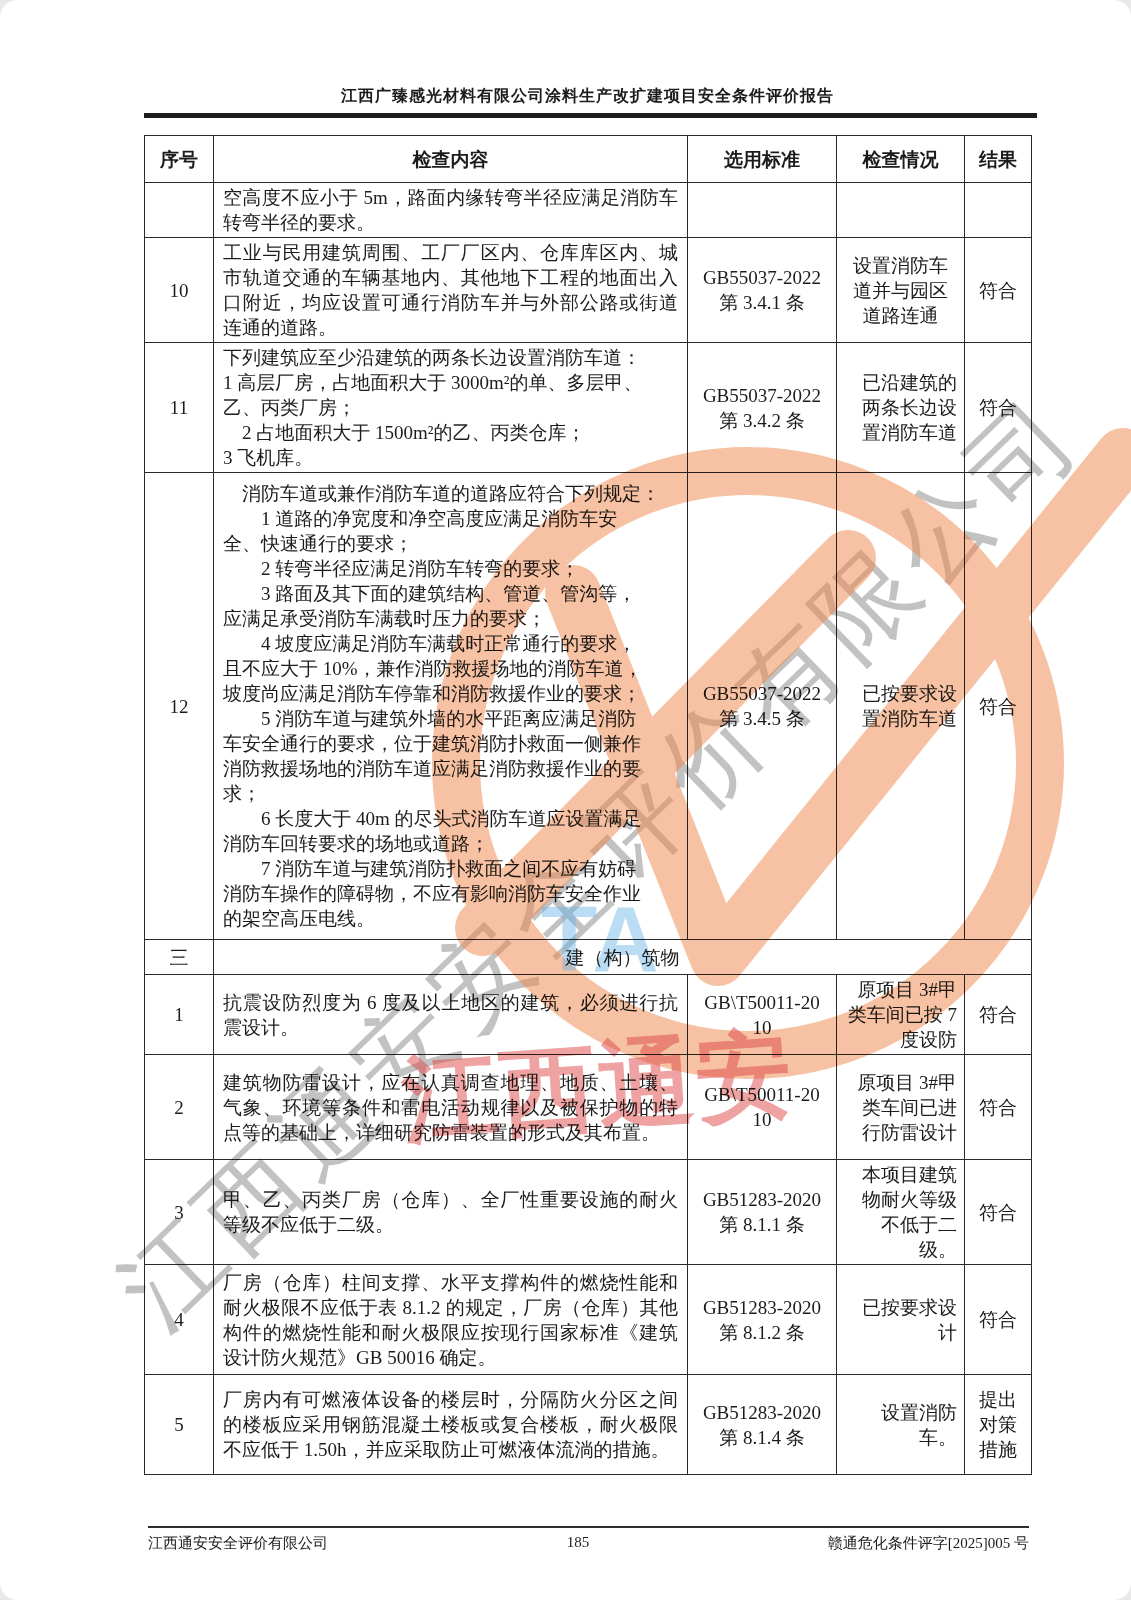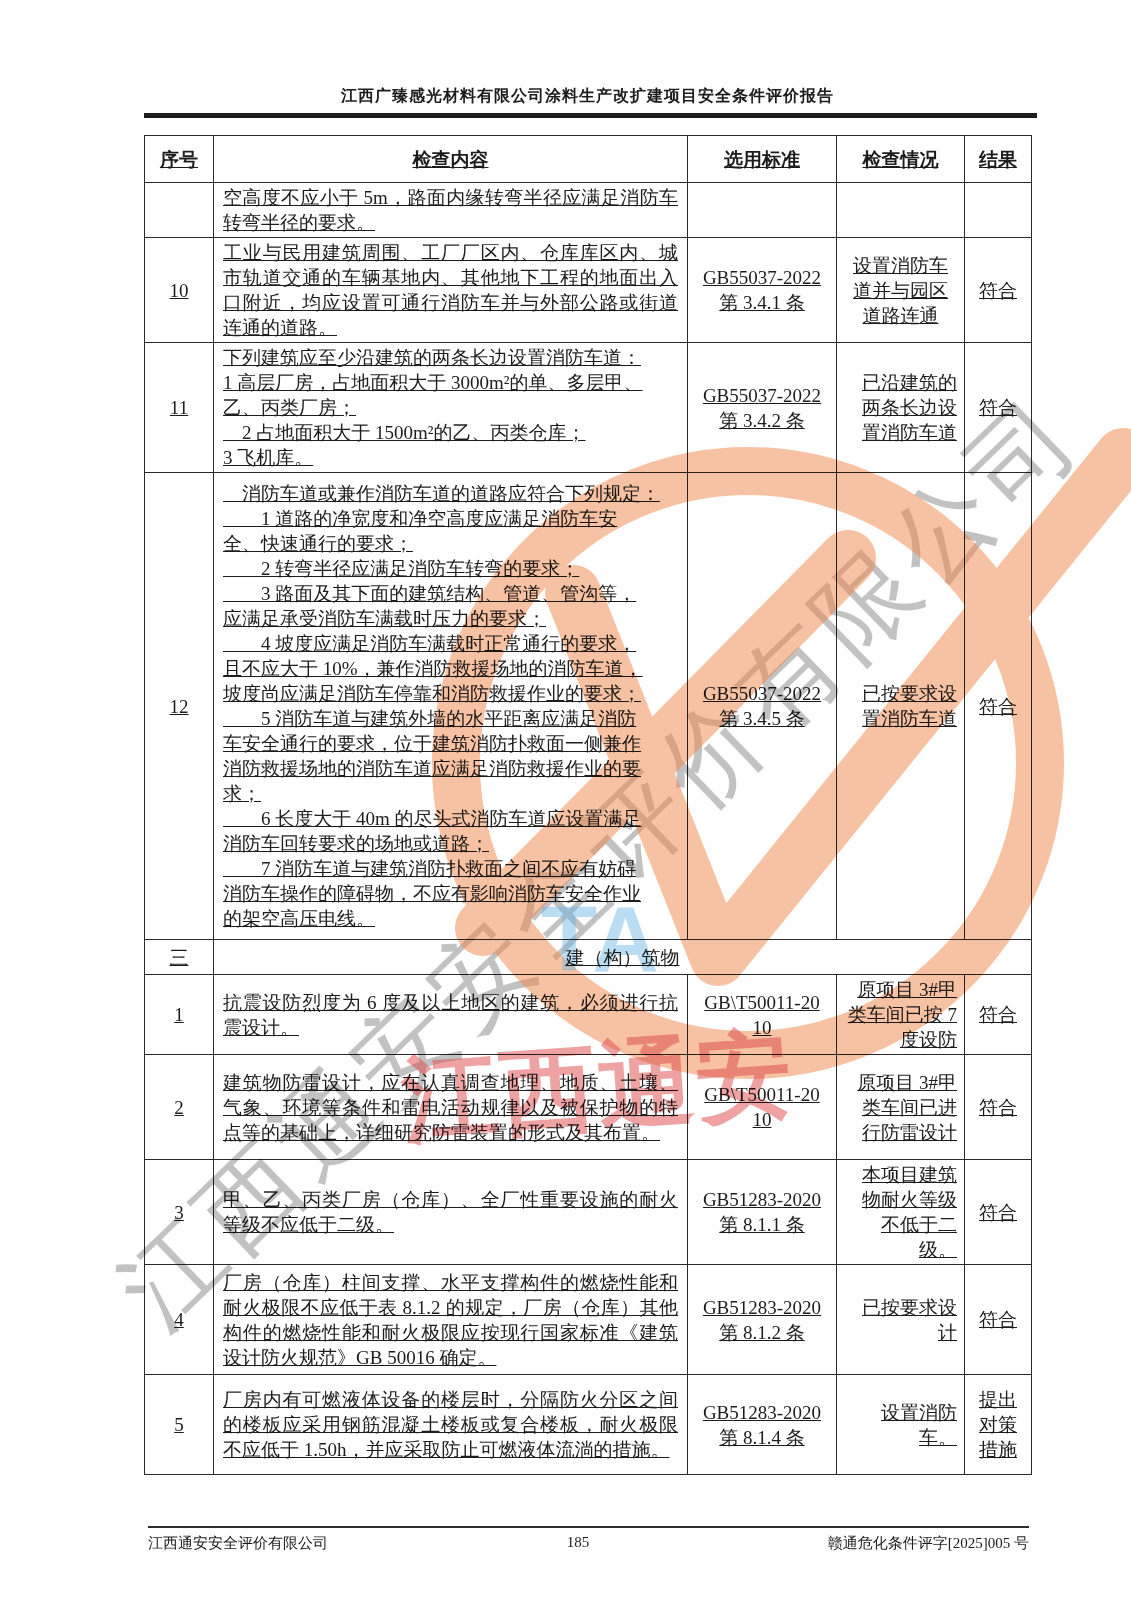--- a/index.html
+++ b/index.html
@@ -4,34 +4,34 @@
 <style>
   html,body{margin:0;padding:0;background:#e8e8e8;}
   .page{
     position:relative;
     width:1131px;height:1600px;
     margin:0 auto;
     background:#ffffff;
     font-family:"Liberation Serif", serif;
     color:#1c1c1c;
     overflow:hidden;
+    border-radius:17px;
   }
   .doc-title{
     position:absolute;top:86px;left:144px;width:887px;
     text-align:center;font-size:16px;font-weight:600;letter-spacing:1px;
   }
   .title-rule{
     position:absolute;top:113px;left:144px;width:893px;height:5px;
     background:#1d1d1d;
   }
   table.doc-table{
     position:absolute;top:135px;left:144px;width:887px;
     border-collapse:collapse;table-layout:fixed;
     background:transparent;
-    text-decoration:underline;
   }
   .doc-table th,.doc-table td{
     border:1.6px solid #2a2a2a;
     font-size:19px;line-height:25px;
     vertical-align:middle;
     overflow:hidden;
     padding:2px 9px;
   }
   .doc-table th{font-weight:700;text-align:center;padding:2px;}
   .cell-no{text-align:center;padding:2px !important;}

